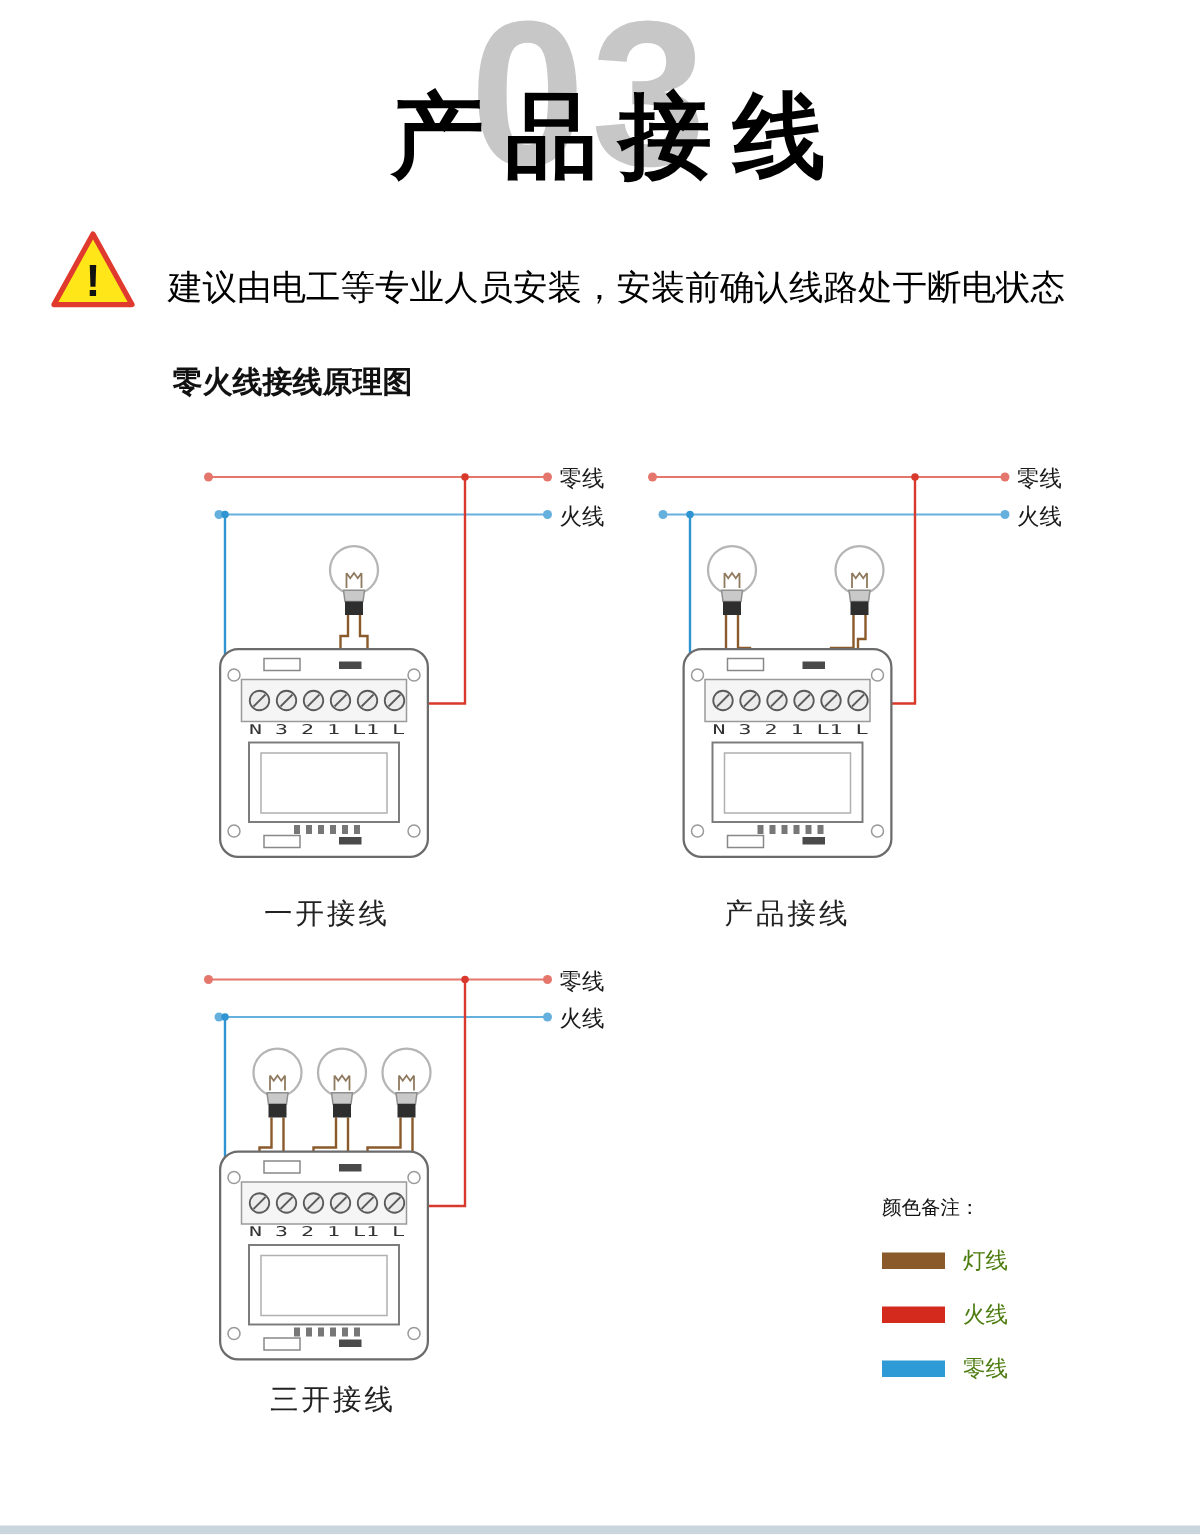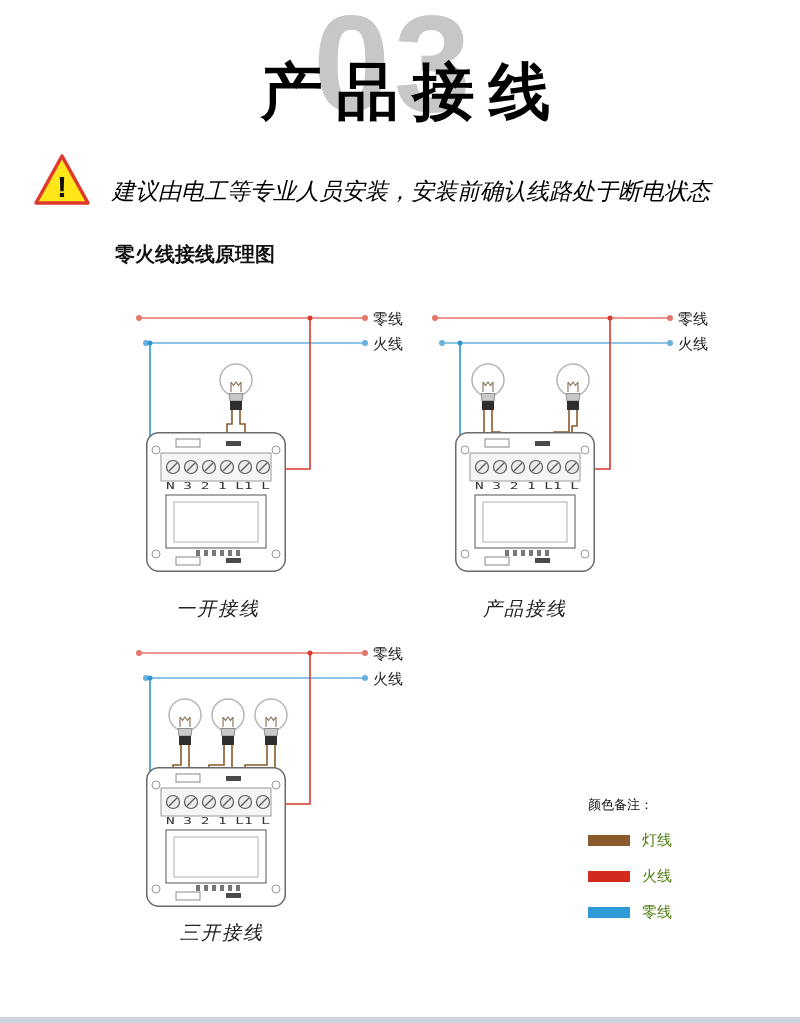--- a/index.html
+++ b/index.html
@@ -12,27 +12,27 @@
     top:-6px;left:0;right:0;text-align:center;
     font-size:138px;line-height:1;font-weight:bold;color:#c7c7c7;
     letter-spacing:4px;z-index:0;transform:translateX(-6px);
   }
   .main-title{
     top:56px;left:0;right:0;text-align:center;
     font-size:62px;line-height:1.15;font-weight:bold;color:#000;
     letter-spacing:14px;z-index:1;padding-left:25px;
   }
   .warning-text{
-    left:112px;top:176px;font-size:23px;color:#000;white-space:nowrap;z-index:1;font-style:italic;
+    left:112px;top:176px;font-size:23px;color:#000;white-space:nowrap;z-index:1;
   }
   .subtitle{
     left:115px;top:241px;font-size:20px;font-weight:600;color:#111;
   }
   .diagram-caption{
-    width:120px;text-align:center;font-size:19px;letter-spacing:2px;color:#222;font-style:italic;
+    width:120px;text-align:center;font-size:19px;letter-spacing:2px;color:#222;
   }
   svg text{font-family:"Liberation Sans","DejaVu Sans",sans-serif;}
   .bus-label{font-size:15px;fill:#1a1a1a;}
   .terminal-text{font-size:9px;fill:#333;font-family:"DejaVu Sans Mono",monospace;}
   .legend{left:588px;top:796px;}
   .legend-title{font-size:13px;font-weight:normal;color:#111;margin-bottom:6px;}
   .legend-row{display:flex;align-items:center;margin-top:17px;}
   .legend-swatch{width:42px;height:11px;background:#999;}
   .legend-label{margin-left:12px;font-size:15px;color:#4d7c0f;}
   .bottom-strip{left:0;top:1017px;width:800px;height:6px;background:#c9d6dd;}

